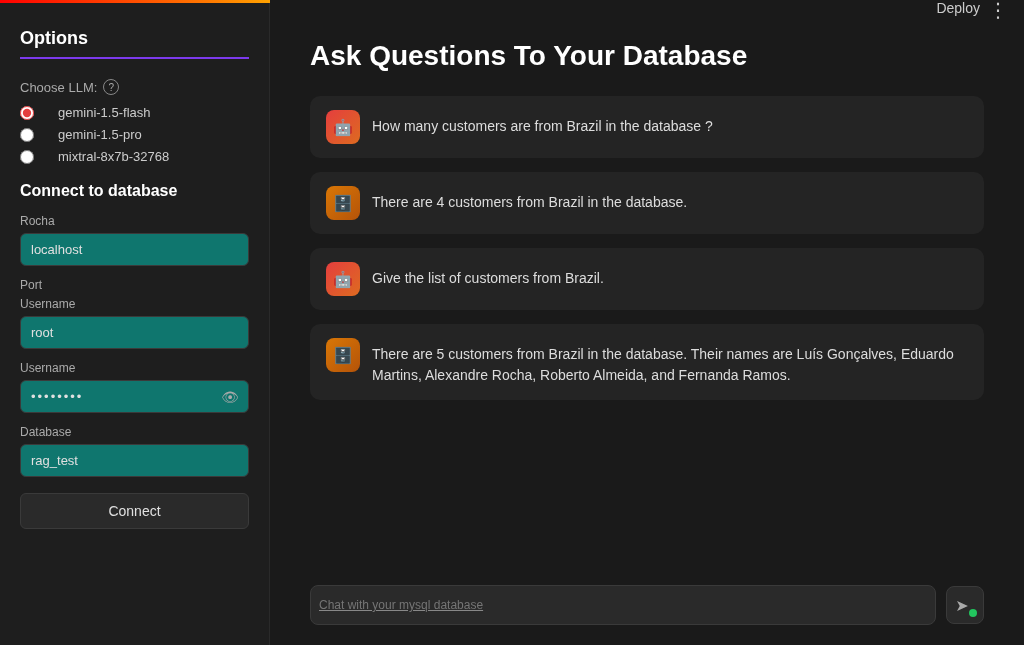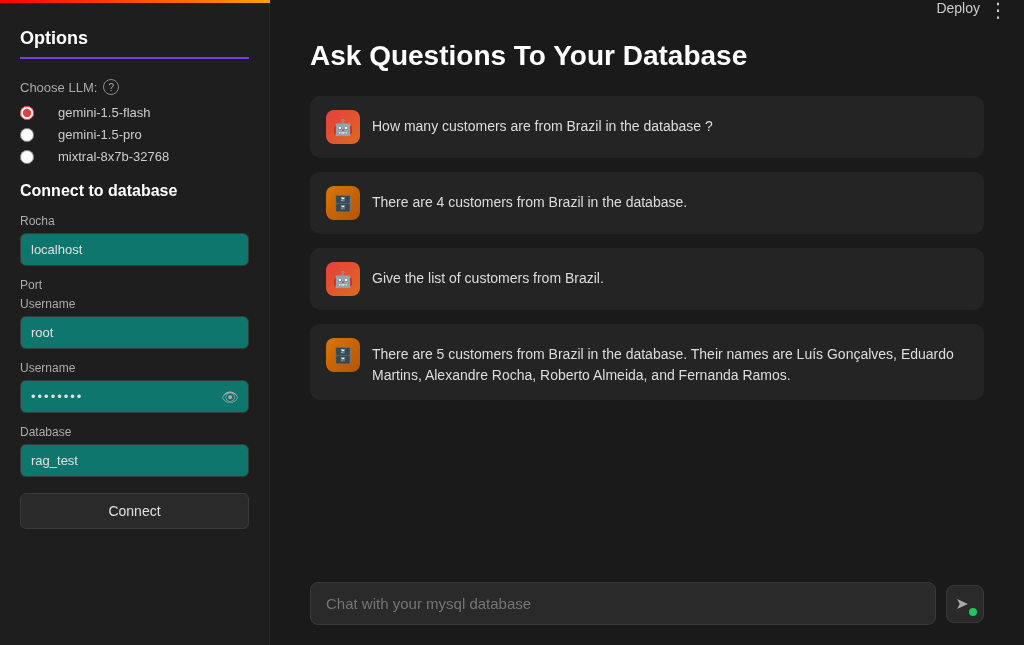--- a/index.html
+++ b/index.html
@@ -241,24 +241,25 @@
       padding: 14px 0 20px 0;
       display: flex;
       align-items: center;
       gap: 10px;
     }
     .chat-input {
       flex: 1;
       background: #2a2a2a;
       border: 1px solid #3a3a3a;
       border-radius: 8px;
-      padding: 12px 15px;
+      padding: 12px 8px;
       color: #888;
-      font-size: 15px;
+      font-size: 12px;
       outline: none;
+      text-decoration: underline;
     }
     .send-btn {
       width: 38px;
       height: 38px;
       background: #2a2a2a;
       border: 1px solid #3a3a3a;
       border-radius: 8px;
       display: flex;
       align-items: center;
       justify-content: center;

